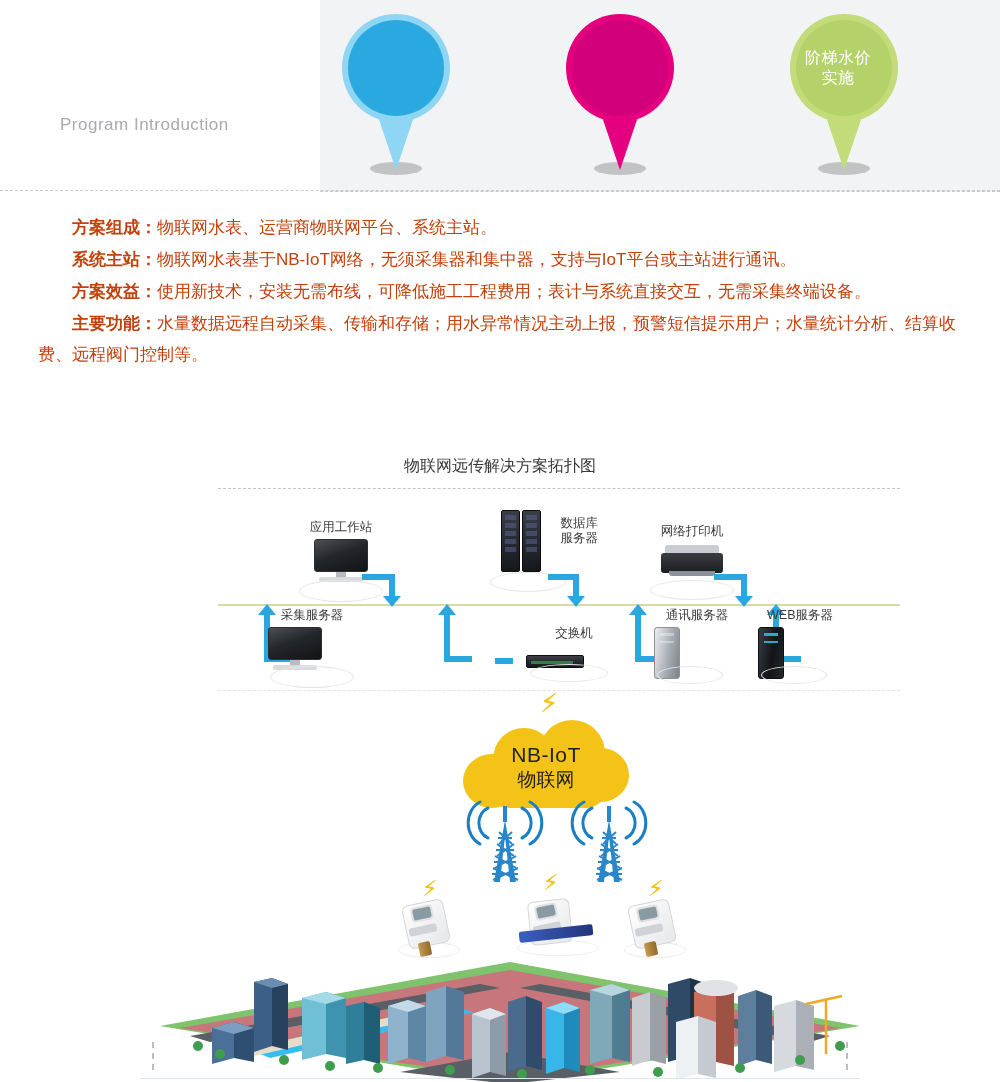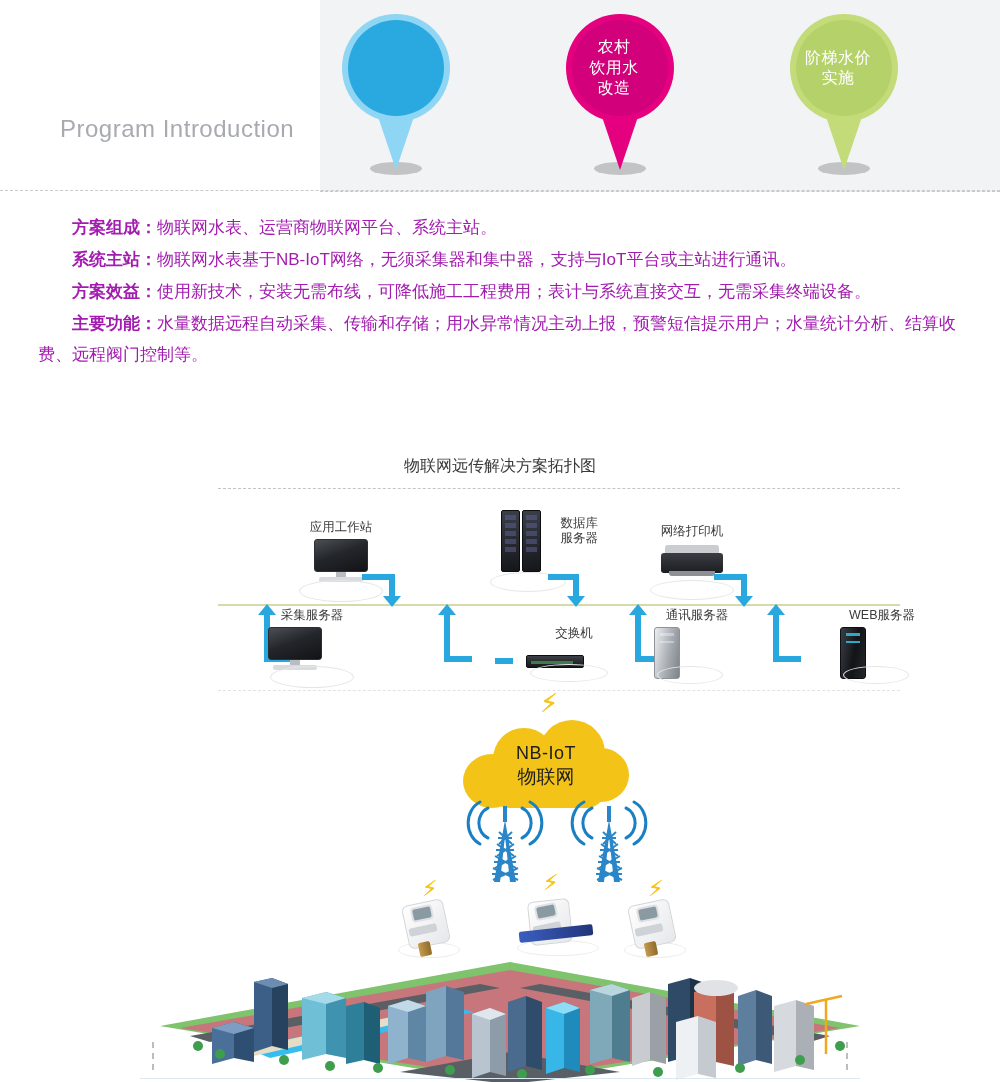--- a/index.html
+++ b/index.html
@@ -27,21 +27,21 @@
 
   
   .section-title{
     position:absolute; left:60px; top:112px; width:300px;
   }
   .title-cn{
     font-size:25px; font-weight:bold; color:#1b3f73; letter-spacing:1px;
     line-height:1.15; margin:0;
   }
   .title-en{
-    font-size:24px; color:#a8aab0; letter-spacing:0.5px;
+    font-size:17px; color:#a8aab0; letter-spacing:0.5px;
     line-height:1.25; margin:2px 0 0 0; font-weight:300;
   }
 
   
   .pins{
     position:absolute; left:336px; top:14px; width:568px; height:170px;
     display:flex; justify-content:space-between;
   }
   .pin-wrap{ position:relative; width:120px; height:170px; }
   .pin-shadow{
@@ -67,21 +67,21 @@
     position:absolute; left:0; top:0; width:108px; height:108px;
     display:flex; flex-direction:column; align-items:center;
     justify-content:center;
     color:#fff; font-size:16px; line-height:1.28; font-weight:500;
     text-align:center; z-index:5; letter-spacing:.5px;
   }
 
   
   .body-copy{
     position:absolute; left:38px; top:212px; width:925px;
-    font-size:17px; color:#a21caf; line-height:31px;
+    font-size:17px; color:#c2410c; line-height:31px;
   }
   .body-copy p{ margin:0 0 1px 0; text-indent:2em; }
   .body-copy b{ font-weight:bold; }
 
   
   .diagram{
     position:absolute; left:0; top:442px; width:1000px; height:640px;
   }
   .diagram-title{
     position:absolute; left:0; top:14px; width:1000px; text-align:center;
@@ -193,21 +193,21 @@
   .cloud .c{ position:absolute; background:#f3c318; border-radius:50%; }
   .cloud .c1{ left:0;   top:34px; width:58px; height:54px; }
   .cloud .c2{ left:30px; top:8px;  width:62px; height:62px; }
   .cloud .c3{ left:76px; top:0;   width:66px; height:66px; }
   .cloud .c4{ left:110px;top:28px; width:56px; height:54px; }
   .cloud .c5{ left:26px; top:46px; width:118px;height:42px; border-radius:22px;}
   .cloud-text{
     position:absolute; left:0; top:22px; width:166px; text-align:center;
     z-index:4; color:#1f1f1f; line-height:1.25;
   }
-  .cloud-text .t1{ font-size:18px; letter-spacing:.5px; }
+  .cloud-text .t1{ font-size:21px; letter-spacing:.5px; }
   .cloud-text .t2{ font-size:19px; font-weight:500; }
 
   
   .ctower{ position:absolute; width:54px; height:76px; }
   .ctower svg{ display:block; }
 
   
   .meter{ position:absolute; width:64px; height:56px; }
   .meter .shadow{
     position:absolute; left:50%; bottom:-2px; transform:translateX(-50%);
@@ -268,25 +268,20 @@
     <div class="pin-tail" id="tail1" style="border-top: 74px solid rgb(143, 214, 244);"></div>
     <div class="pin-head" id="head1" style="background: rgb(143, 214, 244);">
       <div class="pin-inner" id="inner1" style="background: rgb(42, 168, 224);"></div>
     </div>
   </div>
   <div class="pin-wrap">
     <div class="pin-shadow"></div>
     <div class="pin-tail" id="tail2" style="border-top: 74px solid rgb(228, 0, 127);"></div>
     <div class="pin-head" id="head2" style="background: rgb(228, 0, 127);">
       <div class="pin-inner" id="inner2" style="background: rgb(210, 0, 122);"></div>
-    </div>
-    <div class="pin-label">
-      <span>农村</span>
-      <span>饮用水</span>
-      <span>改造</span>
     </div>
   </div>
   <div class="pin-wrap">
     <div class="pin-shadow"></div>
     <div class="pin-tail" id="tail3" style="border-top: 74px solid rgb(195, 219, 121);"></div>
     <div class="pin-head" id="head3" style="background: rgb(195, 219, 121);">
       <div class="pin-inner" id="inner3" style="background: rgb(181, 210, 106);"></div>
     </div>
     <div class="pin-label">
       <span>阶梯水价</span>
@@ -405,21 +400,21 @@
 
   <div class="node" style="left:632px; top:166px; width:108px;">
     <div class="nlabel" style="margin-left:22px;">通讯服务器</div>
     <div class="dev tower-pc gray" style="margin-top:4px; margin-left:22px;">
         <i></i>
         <i></i>
       </div>
     <div class="ellipse" style="left:54%; top:58px; width:66px; height:18px;"></div>
   </div>
 
-  <div class="node" style="left:816px; top:166px; width:108px;">
+  <div class="node" style="left:734px; top:166px; width:108px;">
     <div class="nlabel" style="margin-left:24px;">WEB服务器</div>
     <div class="dev tower-pc black" style="margin-top:4px; margin-left:24px;">
         <i></i>
         <i></i>
       </div>
     <div class="ellipse" style="left:56%; top:58px; width:66px; height:18px;"></div>
   </div>
 
   <div class="bolt" style="left:540px; top:248px;">⚡</div>
 

